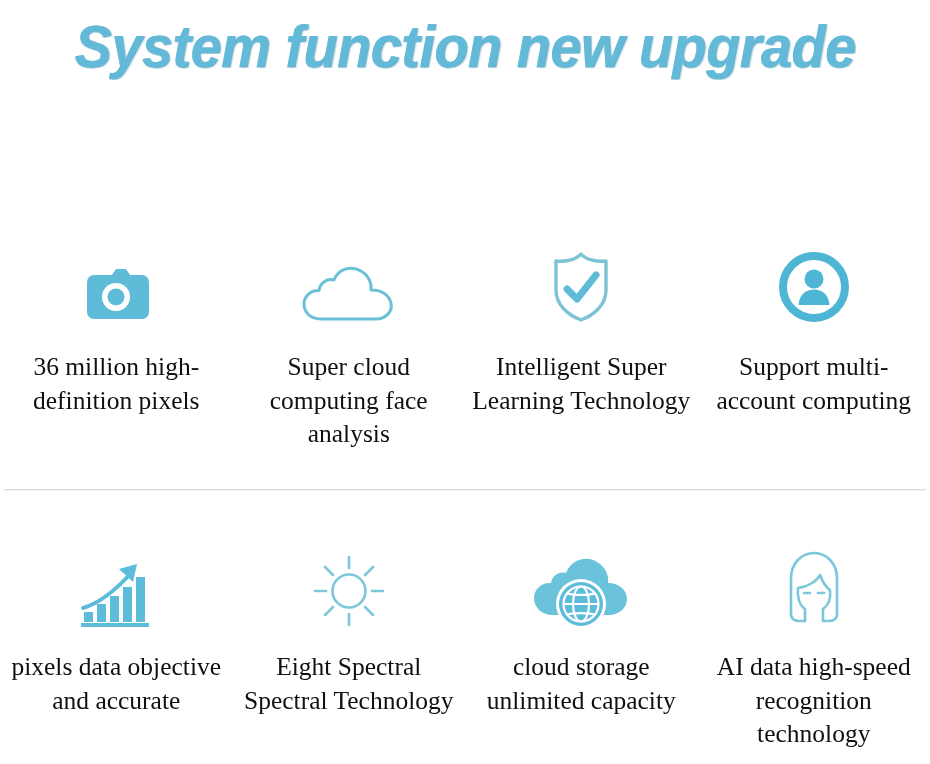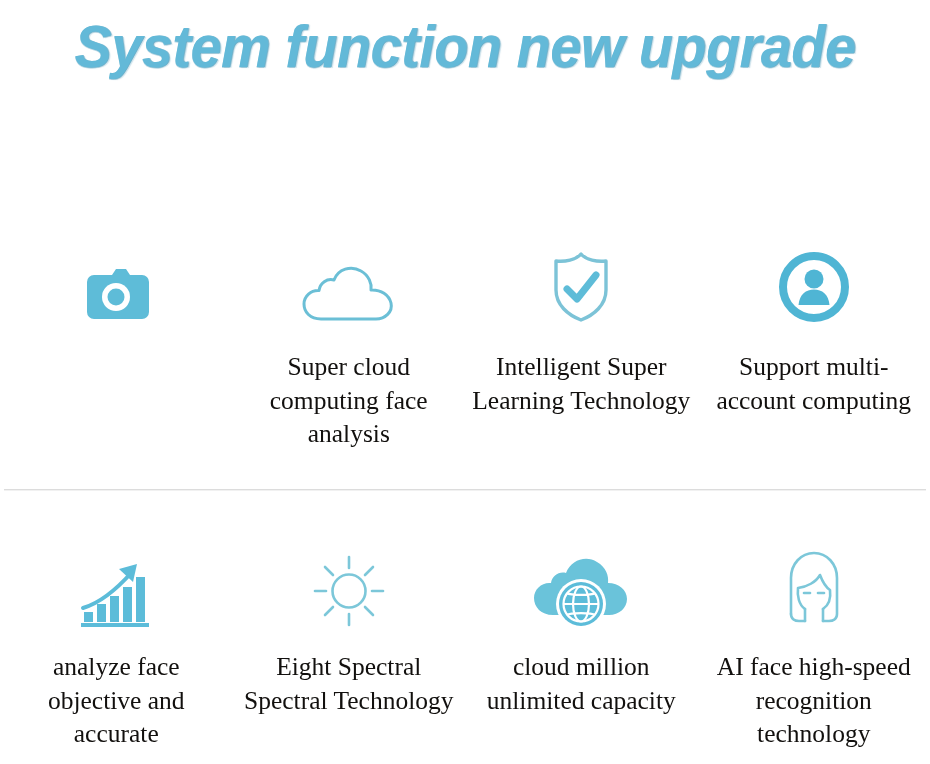--- a/index.html
+++ b/index.html
@@ -108,20 +108,21 @@
   <div class="row row-top">
 
     <div class="cell">
       <div class="icon-wrap">
         <svg class="svg-icon" width="68" height="58" viewBox="0 0 68 58" aria-hidden="true">
           <path d="M20 9 h10 l4 -6 h10 l4 6 h12 a7 7 0 0 1 7 7 v30 a7 7 0 0 1 -7 7 h-48 a7 7 0 0 1 -7 -7 v-30 a7 7 0 0 1 7 -7 z" fill="#5ebcd8"></path>
           <circle cx="34" cy="31" r="14" fill="#ffffff"></circle>
           <circle cx="34" cy="31" r="8.5" fill="#5ebcd8"></circle>
         </svg>
       </div>
+      <div class="caption">36 million high-definition pixels</div>
     </div>
 
     <div class="cell">
       <div class="icon-wrap">
         <svg class="svg-icon" width="96" height="62" viewBox="0 0 96 62" aria-hidden="true">
           <path d="M20 57 C9 57 3 50 3 42 C3 34 10 28 18 28.5 C19 21 26 16 33 18 C37 7 50 3 60 9 C68 13.5 71 22 70 28 C80 27.5 88 33 90 41 C92 50 84 57 75 57 Z" fill="none" stroke="#6bbfd6" stroke-width="3" stroke-linejoin="round" stroke-linecap="round"></path>
         </svg>
       </div>
       <div class="caption">Super cloud computing face analysis</div>
     </div>
@@ -156,21 +157,21 @@
           <rect x="6" y="54" width="9" height="10" fill="#5cbcd9"></rect>
           <rect x="19" y="46" width="9" height="18" fill="#5cbcd9"></rect>
           <rect x="32" y="38" width="9" height="26" fill="#5cbcd9"></rect>
           <rect x="45" y="29" width="9" height="35" fill="#5cbcd9"></rect>
           <rect x="58" y="19" width="9" height="45" fill="#5cbcd9"></rect>
           <rect x="3" y="65" width="68" height="4" fill="#5cbcd9"></rect>
           <path d="M5 50 C22 45 38 32 54 14" fill="none" stroke="#5cbcd9" stroke-width="4" stroke-linecap="round"></path>
           <path d="M41 11 L59 6 L55 24 Z" fill="#5cbcd9"></path>
         </svg>
       </div>
-      <div class="caption">analyze face objective and accurate</div>
+      <div class="caption">pixels data objective and accurate</div>
     </div>
 
     <div class="cell">
       <div class="icon-wrap">
         <svg class="svg-icon" width="74" height="74" viewBox="0 0 74 74" aria-hidden="true">
           <g stroke="#7cc7d9" stroke-width="2.6" stroke-linecap="round" fill="none">
             <circle cx="37" cy="37" r="16.5"></circle>
             <line x1="37" y1="3" x2="37" y2="14"></line>
             <line x1="37" y1="60" x2="37" y2="71"></line>
             <line x1="3" y1="37" x2="14" y2="37"></line>
@@ -193,35 +194,35 @@
           <circle cx="50" cy="52" r="22" fill="#5cbcd9"></circle>
           <g stroke="#ffffff" stroke-width="2.2" fill="none">
             <circle cx="50" cy="52" r="17.5"></circle>
             <ellipse cx="50" cy="52" rx="8" ry="17.5"></ellipse>
             <line x1="32.5" y1="52" x2="67.5" y2="52"></line>
             <path d="M35.5 41 C40 43.5 60 43.5 64.5 41"></path>
             <path d="M35.5 63 C40 60.5 60 60.5 64.5 63"></path>
           </g>
         </svg>
       </div>
-      <div class="caption">cloud million unlimited capacity</div>
+      <div class="caption">cloud storage unlimited capacity</div>
     </div>
 
     <div class="cell">
       <div class="icon-wrap">
         <svg class="svg-icon" width="64" height="80" viewBox="0 0 64 80" aria-hidden="true">
           <g stroke="#7cc7d9" stroke-width="2.6" fill="none" stroke-linecap="round" stroke-linejoin="round">
             <path d="M9 66 L9 30 C9 16 19 5 32 5 C45 5 55 16 55 30 L55 66 C55 71 51 73 47 73 L41 73"></path>
             <path d="M23 73 L17 73 C13 73 9 71 9 66"></path>
             <path d="M41 73 L41 61"></path>
             <path d="M23 73 L23 61"></path>
             <path d="M23 61 C17 57 15 48 16 40 C25 39 34 34 38 27 C41 35 45 40 48 42 C49 50 47 57 41 61"></path>
             <line x1="22" y1="45" x2="28" y2="45"></line>
             <line x1="36" y1="45" x2="42" y2="45"></line>
           </g>
         </svg>
       </div>
-      <div class="caption">AI face high-speed recognition technology</div>
+      <div class="caption">AI data high-speed recognition technology</div>
     </div>
   </div>
 </div>
 
 <div class="divider"></div>
 
 </body></html>

